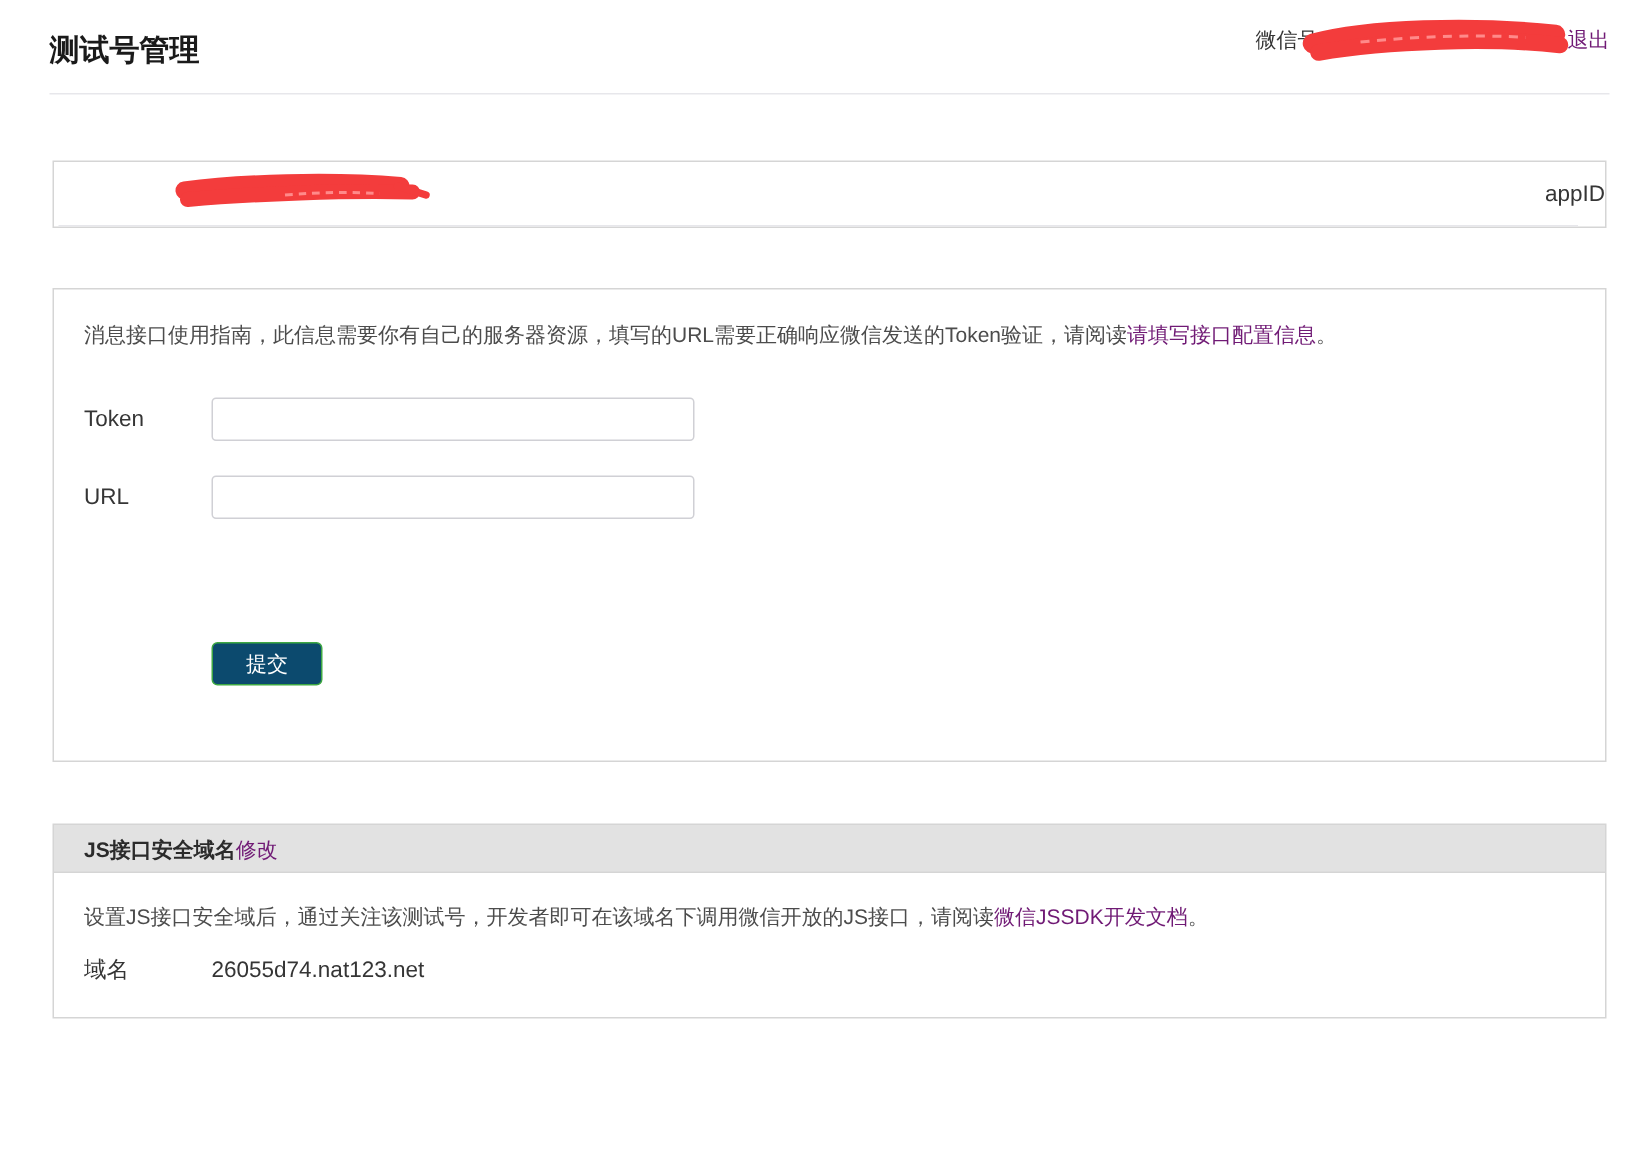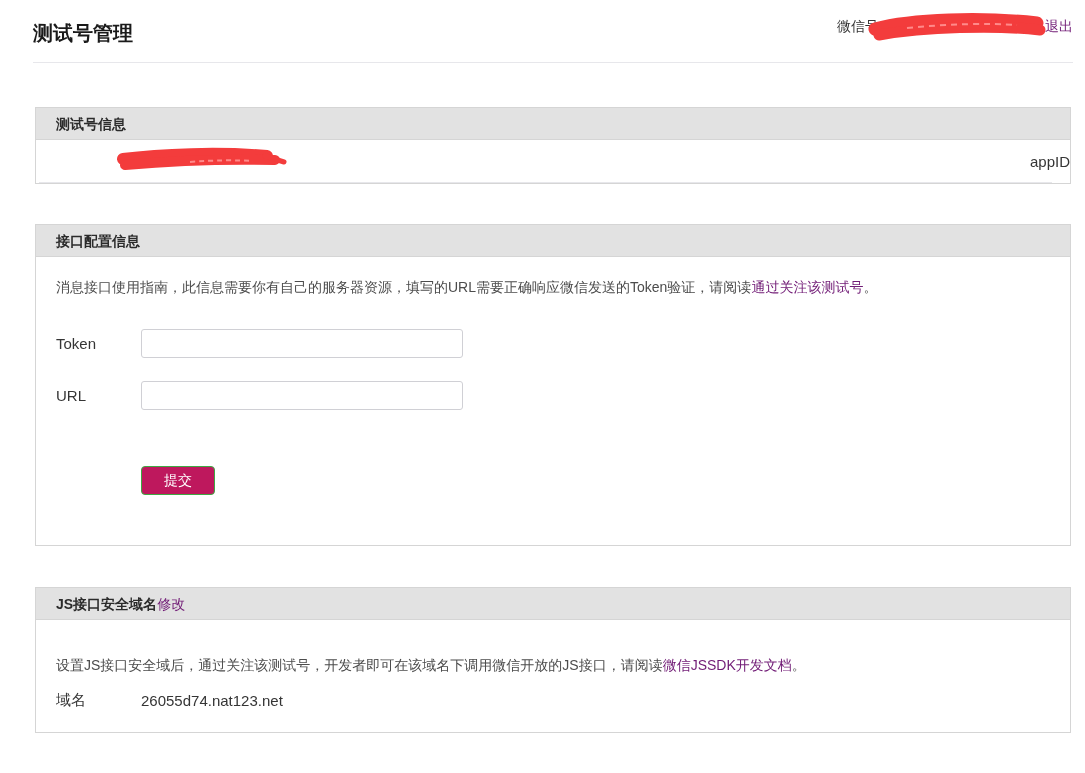--- a/index.html
+++ b/index.html
@@ -44,28 +44,28 @@
   .desc { font-size:14px; line-height:20px; color:#4c4c4c; }
   .field-row { display:flex; align-items:center; }
   .field-row.url { margin-top:23px; }
   .field-row.token { margin-top:32px; }
   .field-label { width:85px; font-size:15px; color:#353535; }
   .text-input {
     width:322px; height:29px; border:1px solid #d0d0d5; border-radius:3px;
     padding:0 8px; font-size:14px; font-family:inherit; color:#353535; background:#fff; outline:none;
   }
   .submit-btn {
-    margin:56px 0 0 85px; display:inline-block; width:74px; height:29px;
-    background:#be185d; border:1px solid #3ea843; border-radius:4px;
+    margin:82px 0 0 85px; display:inline-block; width:74px; height:29px;
+    background:#0c4a6e; border:1px solid #3ea843; border-radius:4px;
     color:#ffffff; font-size:14px; font-family:inherit; cursor:pointer;
   }
   .panel-2 .panel-bd { padding-bottom:50px; }
 
   
-  .panel-3 .panel-bd { padding-top:35px; padding-bottom:22px; }
+  .panel-3 .panel-bd { padding-top:19px; padding-bottom:22px; }
   .domain-row { display:flex; align-items:center; margin-top:16px; font-size:15px; color:#353535; }
   .domain-label { width:85px; }
 </style>
 </head>
 <body>
 
 <div class="topbar">
   <h1 class="page-title">测试号管理</h1>
   <div class="account">
     <span>微信号：</span>
@@ -74,38 +74,36 @@
     <svg class="scribble scribble-top" width="182" height="38" viewBox="0 0 182 38">
       <path d="M8 21 C 45 11, 115 9, 170 15" stroke="#f33c3c" stroke-width="13" fill="none" stroke-linecap="round"></path>
       <path d="M12 27 C 58 19, 128 17, 173 22" stroke="#f33c3c" stroke-width="11" fill="none" stroke-linecap="round"></path>
       <path d="M40 20 C 80 16, 120 15, 150 17" stroke="#ff8a8a" stroke-width="2" fill="none" stroke-dasharray="6 5"></path>
     </svg>
   </div>
 </div>
 <div class="hr"></div>
 
 <section class="panel panel-1">
-  <div class="panel-hd">测试号信息</div>
   <div class="info-row">
     <span>appID</span>
     <svg class="scribble scribble-appid" width="176" height="29" viewBox="0 0 176 29">
       <path d="M8 13 C 45 8, 105 6, 152 10" stroke="#f33c3c" stroke-width="12" fill="none" stroke-linecap="round"></path>
       <path d="M10 19 C 55 15, 115 13, 160 14" stroke="#f33c3c" stroke-width="10" fill="none" stroke-linecap="round"></path>
       <path d="M150 10 L 169 16" stroke="#f33c3c" stroke-width="5" fill="none" stroke-linecap="round"></path>
       <path d="M75 16 C 100 14, 120 14, 138 15" stroke="#ff8a8a" stroke-width="2" fill="none" stroke-dasharray="5 4"></path>
     </svg>
   </div>
   <div class="row-sep"></div>
 </section>
 
 <section class="panel panel-2">
-  <div class="panel-hd">接口配置信息</div>
   <div class="panel-bd">
     <p class="desc">
-      <span>消息接口使用指南，此信息需要你有自己的服务器资源，填写的URL需要正确响应微信发送的Token验证，请阅读</span><a href="#">通过关注该测试号</a><span>。</span>
+      <span>消息接口使用指南，此信息需要你有自己的服务器资源，填写的URL需要正确响应微信发送的Token验证，请阅读</span><a href="#">请填写接口配置信息</a><span>。</span>
     </p>
     <div class="field-row token">
       <label class="field-label">Token</label>
       <input class="text-input" type="text" placeholder="" style="">
     </div>
     <div class="field-row url">
       <label class="field-label">URL</label>
       <input class="text-input" type="text" placeholder="" style="">
     </div>
     <button class="submit-btn">提交</button>

